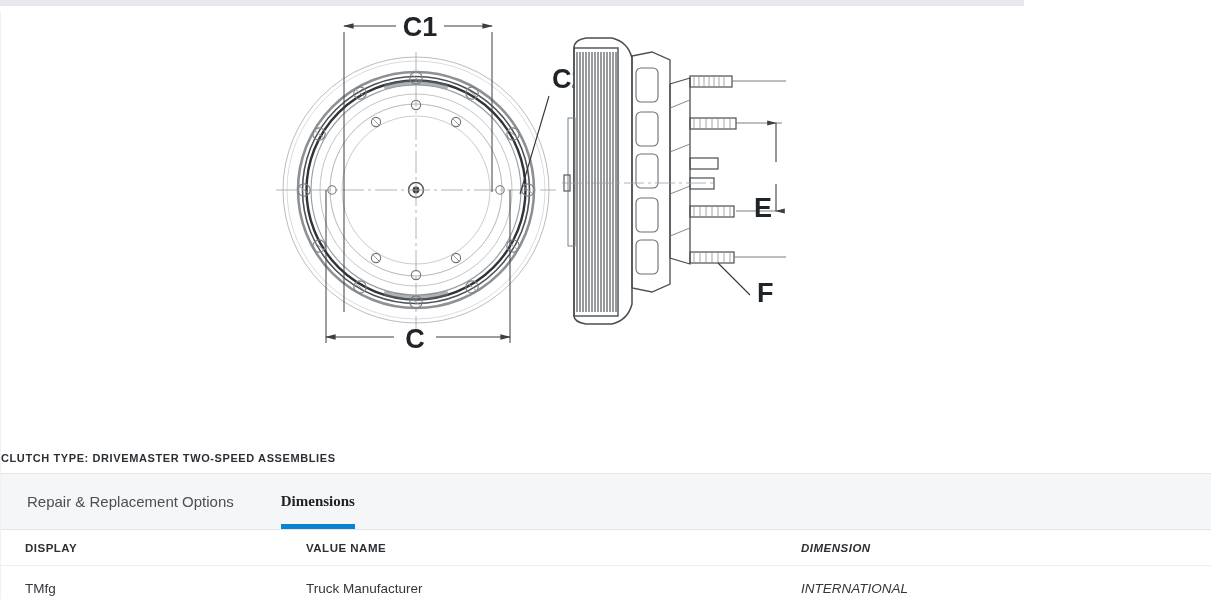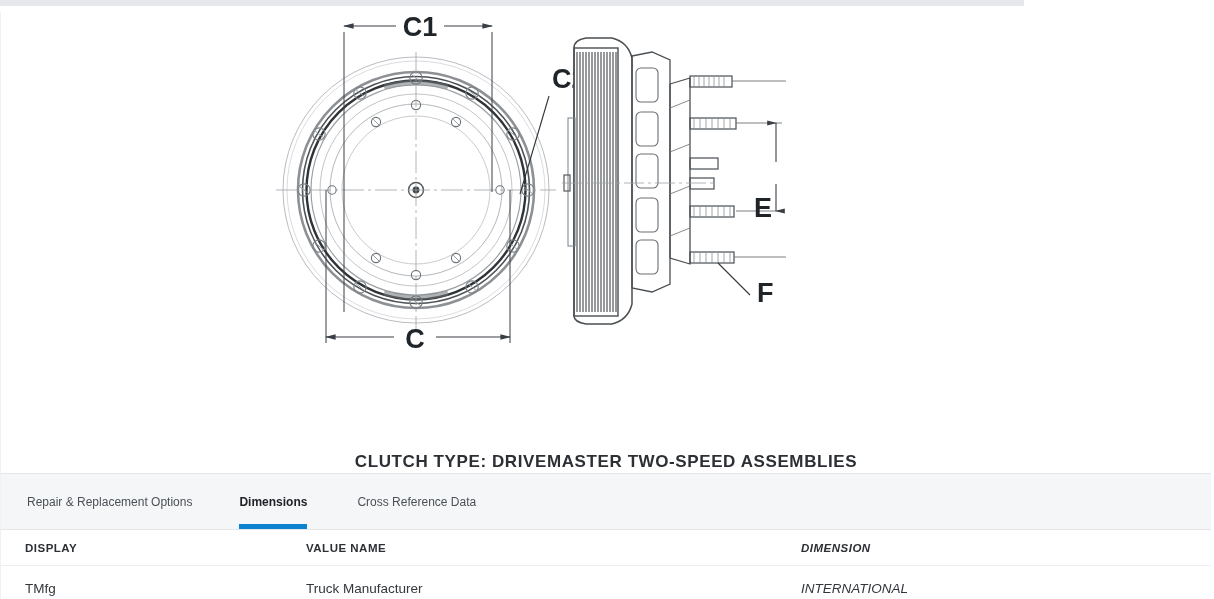--- a/index.html
+++ b/index.html
@@ -56,22 +56,22 @@
     width: 520px;
     height: 350px;
   }
   .diagram-wrap svg { display: block; }
 
   .media-caption {
     position: absolute;
     left: 0;
     top: 440px;
     width: 1210px;
-    text-align: center;
-    font-size: 17px;
+    text-align: left;
+    font-size: 11px;
     font-weight: bold;
     letter-spacing: 0.6px;
     color: #2c3034;
     font-family: "Liberation Sans", sans-serif;
   }
 
   
   .tabbar {
     position: absolute;
     left: 1px;
@@ -84,34 +84,35 @@
     box-sizing: border-box;
     display: flex;
     align-items: flex-start;
   }
   .tab {
     position: relative;
     height: 55px;
     display: flex;
     align-items: center;
     padding: 0 0;
-    font-size: 12px;
+    font-size: 15px;
     color: #4a5056;
     cursor: pointer;
     white-space: nowrap;
     box-sizing: border-box;
   }
   .tab-label { display: block; line-height: 1; }
   .tab.t1 { margin-left: 26px; }
   .tab.t2 { margin-left: 47px; }
   .tab.t3 { margin-left: 47px; }
   .tab.t4 { margin-left: 50px; }
   .tab.active {
     font-weight: bold;
     color: #1d2125;
+    font-family: Liberation Serif, serif;
   }
   .tab.active .tab-underline {
     position: absolute;
     left: 0;
     right: 0;
     bottom: 0;
     height: 5px;
     background: #0c83ce;
   }
 
@@ -384,23 +385,20 @@
   </div>
 
   <div class="tabbar">
     <div class="tab t1">
       <span class="tab-label">Repair &amp; Replacement Options</span>
     </div>
     <div class="tab t2 active">
       <span class="tab-label">Dimensions</span>
       <span class="tab-underline"></span>
     </div>
-    <div class="tab t4">
-      <span class="tab-label">Cross Reference Data</span>
-    </div>
   </div>
 
   <table class="spec-table">
     <colgroup>
       <col class="c1">
         <col class="c2">
         <col class="c3">
     </colgroup>
     <thead>
       <tr>

